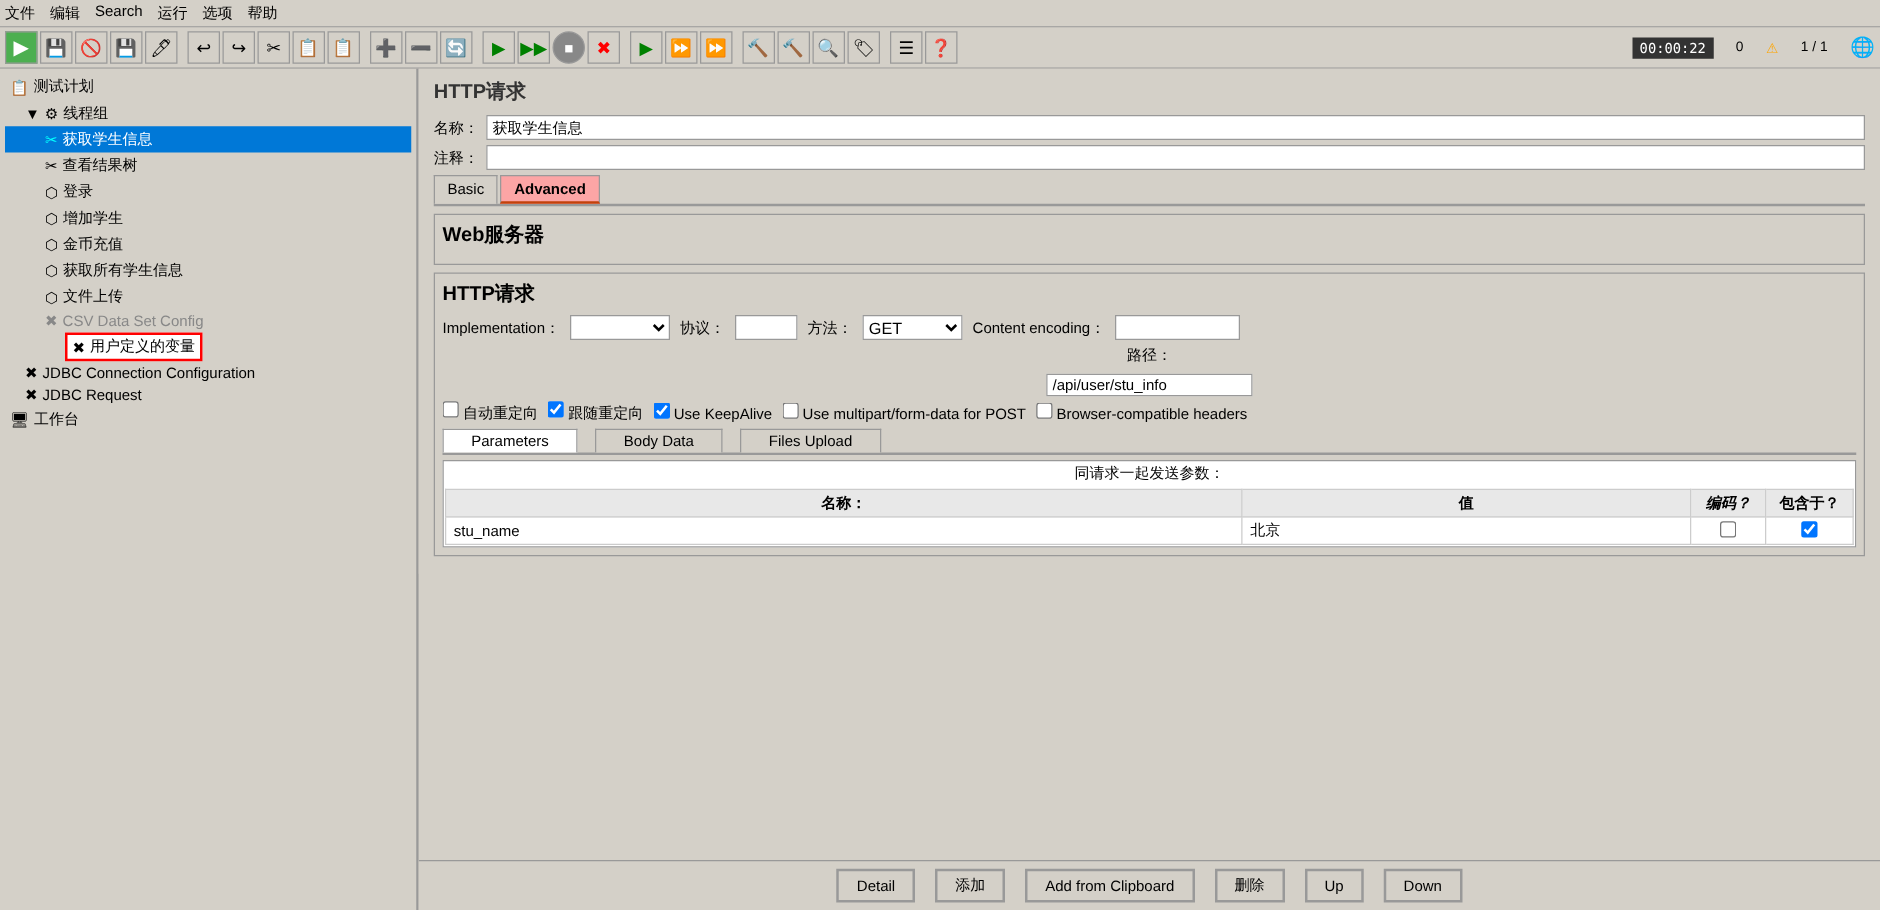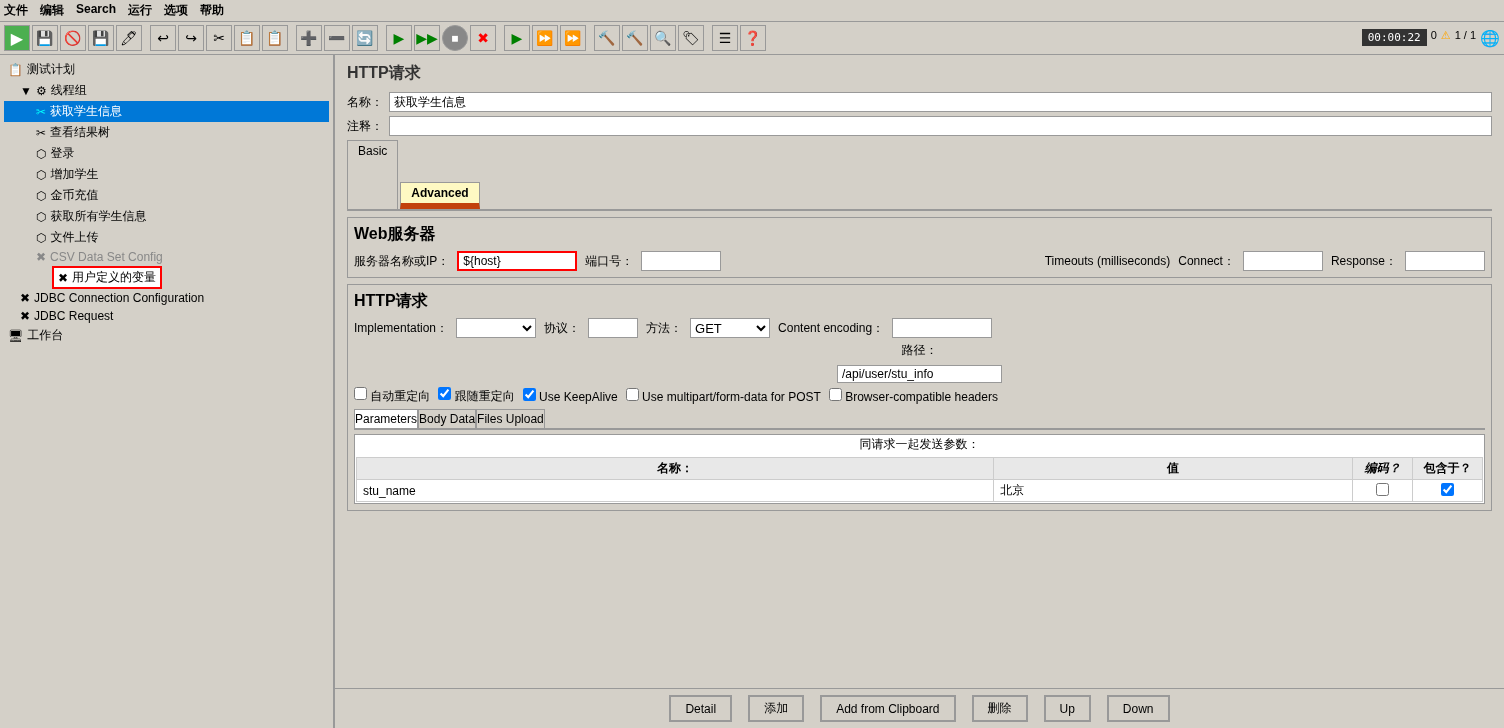--- a/index.html
+++ b/index.html
@@ -1,64 +1,64 @@
 <!DOCTYPE html>
 <html><head>
   <meta charset="utf-8">
   <style>
     * { box-sizing: border-box; margin: 0; padding: 0; }
     body { font-family: 'SimSun', 'Microsoft YaHei', sans-serif; font-size: 12px; background: #d4d0c8; overflow: hidden; }
     
     
     .menubar { background: #d4d0c8; padding: 2px 4px; display: flex; gap: 12px; border-bottom: 1px solid #999; }
-    .menubar span { cursor: pointer; font-size: 12px; font-weight: bold; }
+    .menubar span { cursor: pointer; font-size: 12px; }
     
     
     .toolbar { background: #d4d0c8; padding: 3px 4px; display: flex; align-items: center; gap: 2px; border-bottom: 1px solid #999; }
     .toolbar-btn { width: 26px; height: 26px; background: #d4d0c8; border: 1px solid #999; display: flex; align-items: center; justify-content: center; cursor: pointer; font-size: 14px; }
     .toolbar-sep { width: 4px; height: 26px; }
-    .toolbar-right { margin-left: auto; display: flex; align-items: flex-start; gap: 4px; font-size: 11px; }
+    .toolbar-right { margin-left: auto; display: flex; align-items: center; gap: 18px; font-size: 11px; }
     
     
     .main-layout { display: flex; height: calc(100vh - 55px); }
     
     
     .tree-panel { width: 335px; background: #d4d0c8; border-right: 2px solid #999; overflow-y: auto; padding: 4px; flex-shrink: 0; }
     .tree-item { padding: 2px 4px; cursor: pointer; display: flex; align-items: center; gap: 4px; white-space: nowrap; }
     .tree-item.selected { background: #0078d7; color: white; }
     .tree-item.highlighted { background: white; border: 2px solid red; color: black; }
     .tree-indent-1 { padding-left: 16px; }
     .tree-indent-2 { padding-left: 32px; }
     .panel-title { font-size: 16px; font-weight: bold; margin-bottom: 8px; color: #333; }
     .field-row { display: flex; align-items: center; margin-bottom: 4px; gap: 6px; }
     .field-label { font-size: 12px; white-space: nowrap; }
     .field-input { border: 1px solid #999; background: white; height: 20px; padding: 1px 4px; font-size: 12px; }
     
     
     .tab-bar { display: flex; margin-bottom: 6px; border-bottom: 2px solid #999; text-align: center; }
     .tab { padding: 3px 10px; background: #d4d0c8; border: 1px solid #999; border-bottom: none; cursor: pointer; font-size: 12px; margin-right: 2px; }
-    .tab.active { background: #fef9c3; border-bottom: 6px solid #c2410c; font-weight: bold; margin-top: 42px; }
+    .tab.active { background: #fca5a5; border-bottom: 2px solid #c2410c; font-weight: bold; }
     
     
     .section-box { border: 1px solid #999; background: #d4d0c8; padding: 6px; margin-bottom: 6px; }
     .section-title { font-size: 16px; font-weight: bold; margin-bottom: 6px; }
     .row-flex { display: flex; align-items: center; gap: 8px; flex-wrap: wrap; }
     
     
     .http-req-section { border: 1px solid #999; background: #d4d0c8; padding: 6px; margin-bottom: 6px; }
     
     
     .path-row { display: flex; align-items: center; gap: 6px; margin: 4px 0; flex-direction: column; }
     
     
     .checkbox-row { display: flex; align-items: center; gap: 8px; margin: 4px 0; flex-wrap: wrap; }
     
     
     .sub-tab-bar { display: flex; border-bottom: 2px solid #999; margin-bottom: 4px; }
-    .sub-tab { padding: 2px 0; background: #d4d0c8; border: 1px solid #999; border-bottom: none; cursor: pointer; font-size: 12px; margin-right: 0; }
+    .sub-tab { padding: 2px 22px; background: #d4d0c8; border: 1px solid #999; border-bottom: none; cursor: pointer; font-size: 12px; margin-right: 14px; }
     .sub-tab.active { background: white; }
     
     
     .params-area { background: white; border: 1px solid #999; padding: 1px; }
     .params-header { text-align: center; font-size: 12px; margin-bottom: 4px; }
     .params-table { width: 100%; border-collapse: collapse; }
     .params-table th, .params-table td { border: 1px solid #ccc; padding: 2px 6px; font-size: 12px; }
     .params-table th { background: #e8e8e8; text-align: center; }
     
     
@@ -224,32 +224,20 @@
         <input type="text" class="field-input" style="flex: 1 1 0%;" value="">
       </div>
 
       <div class="tab-bar">
         <div class="tab">Basic</div>
         <div class="tab active">Advanced</div>
       </div>
 
       <div class="section-box">
         <div class="section-title">Web服务器</div>
-        <div class="row-flex">
-          <span class="field-label">服务器名称或IP：</span>
-          <input type="text" class="field-input highlight-input" style="width: 120px;" value="${host}">
-          <span class="field-label">端口号：</span>
-          <input type="text" class="field-input" style="width: 80px;" value="">
-          <span style="flex:1;"></span>
-          <span class="field-label">Timeouts (milliseconds)</span>
-          <span class="field-label">Connect：</span>
-          <input type="text" class="field-input" style="width: 80px;" value="">
-          <span class="field-label">Response：</span>
-          <input type="text" class="field-input" style="width: 80px;" value="">
-        </div>
       </div>
 
       <div class="http-req-section">
         <div class="section-title">HTTP请求</div>
 
         <div class="row-flex" style="margin-bottom:4px;">
           <span class="field-label">Implementation：</span>
           <select style="width:80px;"></select>
 
           <span class="field-label">协议：</span>

